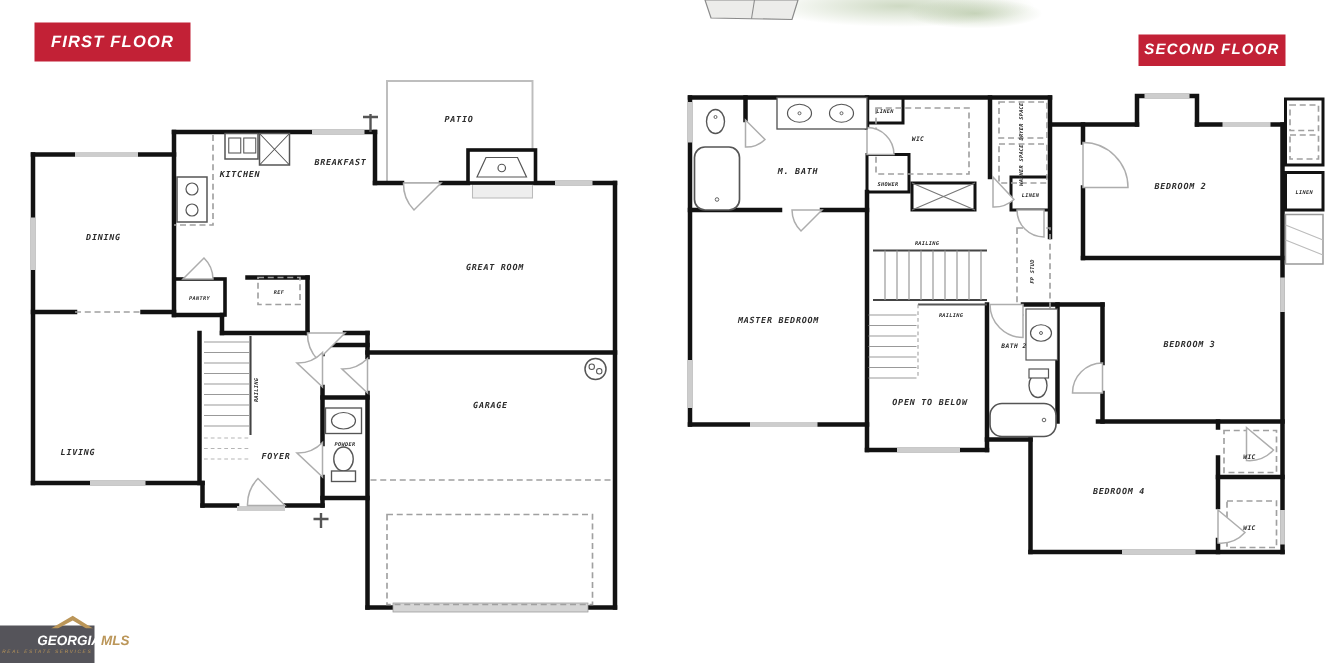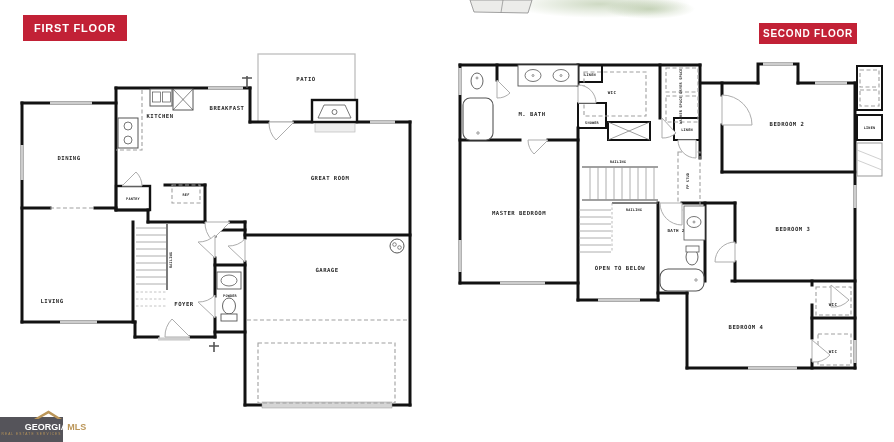--- a/index.html
+++ b/index.html
@@ -1,17 +1,17 @@
 <!DOCTYPE html>
 <html><head>
 <meta charset="utf-8">
 <style>
   html,body{margin:0;padding:0;background:#ffffff;}
   .stage{position:relative;width:894px;height:442px;background:#ffffff;overflow:hidden;
-         font-family:"Liberation Sans",sans-serif;}
+         font-family:"Liberation Sans",sans-serif;font-style:italic;}
   .plan-svg{position:absolute;left:0;top:0;}
   
   text{font-family:"DejaVu Sans Mono",monospace;font-weight:bold;fill:#2b2b2b;}
   .lbl{font-size:5.6px;letter-spacing:0.5px;}
   .lbl-sm{font-size:4.2px;letter-spacing:0.3px;}
   .lbl-xs{font-size:3.5px;letter-spacing:0.2px;}
   
   .badge{position:absolute;display:flex;align-items:center;justify-content:center;
          background:#c22136;color:#ffffff;font-weight:bold;letter-spacing:0.8px;}
   .badge-first{left:23px;top:15px;width:104px;height:26px;font-size:11px;}

